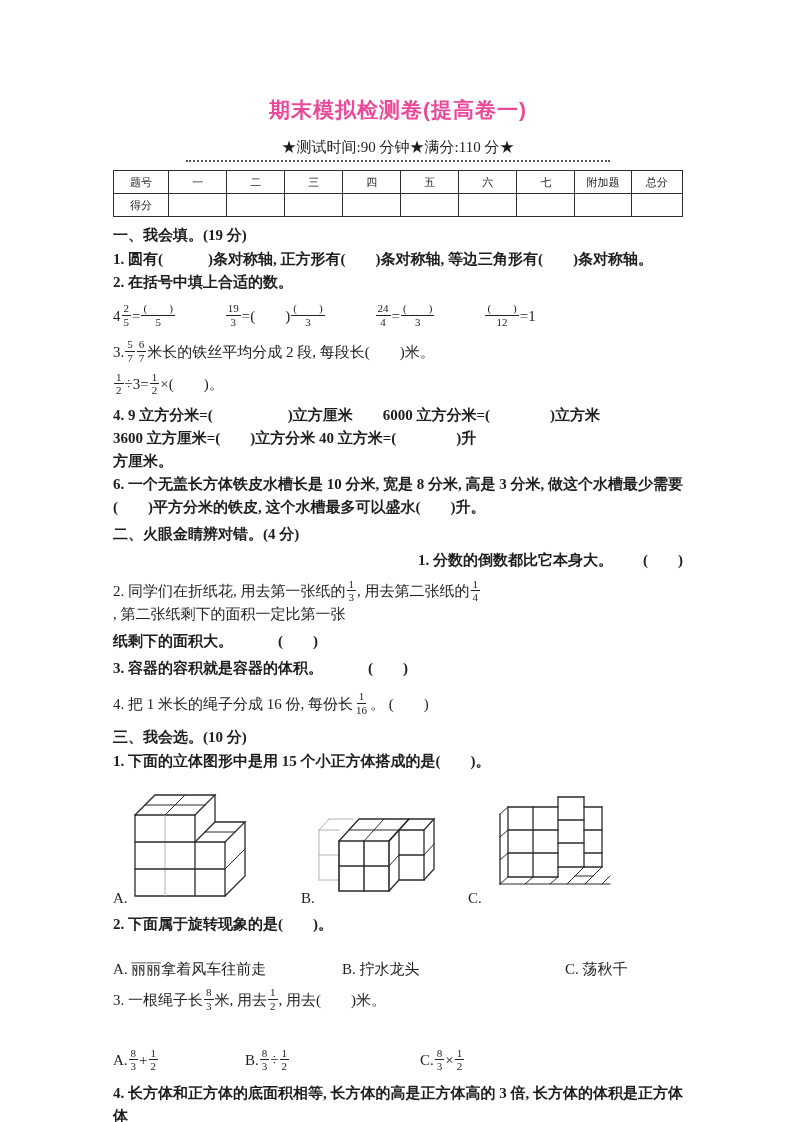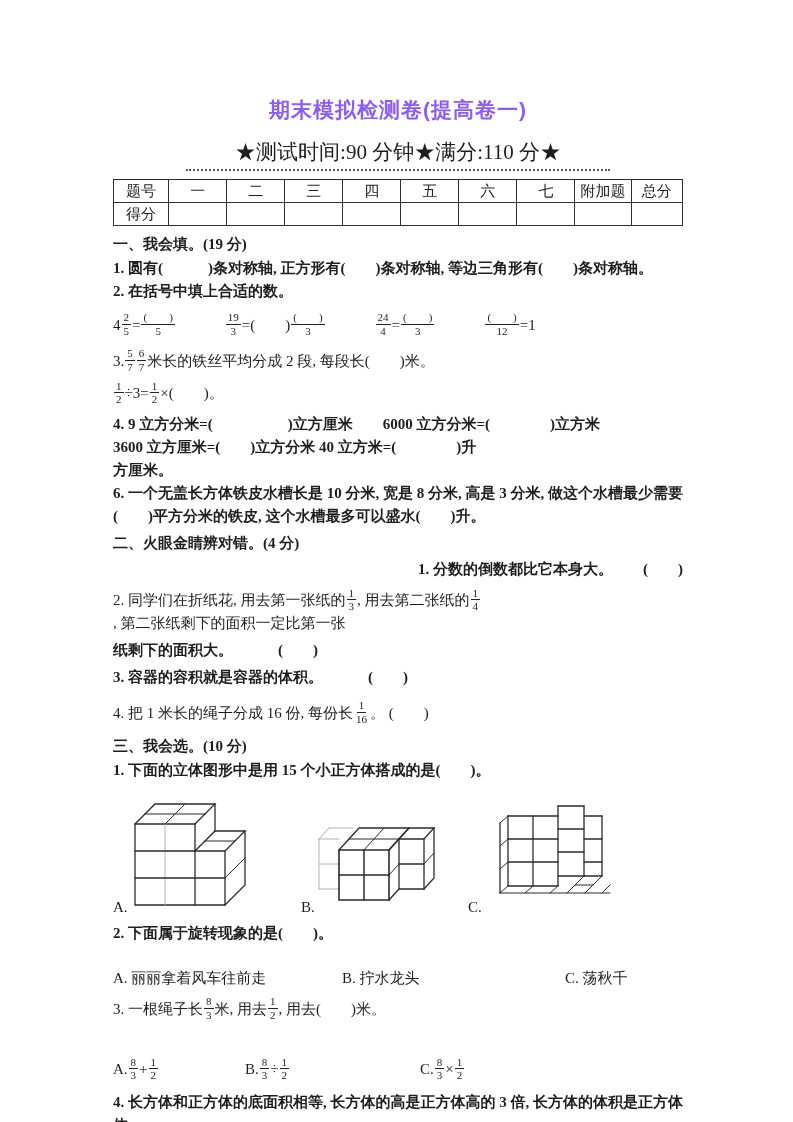--- a/index.html
+++ b/index.html
@@ -6,30 +6,30 @@
   .page{
     width:793px;height:1122px;box-sizing:border-box;
     padding:96px 110px 0 113px;
     font-family:"Liberation Serif","DejaVu Serif",serif;
     font-size:15px;color:#1e1e1e;background:#ffffff;
     overflow:hidden;
   }
   .title{
     font-family:"Liberation Sans","DejaVu Sans",sans-serif;
     font-weight:700;font-size:21px;text-align:center;
-    margin:0 0 14px 0;letter-spacing:1px;color:#8b5cf6;
+    margin:0 0 14px 0;letter-spacing:1px;color:#ec4899;
   }
   .subtitle{
     width:424px;margin:0 auto 8px auto;text-align:center;
-    border-bottom:2px dotted #555;padding-bottom:3px;font-size:21px;
+    border-bottom:2px dotted #555;padding-bottom:3px;font-size:15px;
   }
   table.score{width:100%;border-collapse:collapse;table-layout:fixed;margin:0 0 6px 0;}
   table.score td{
     border:1.2px solid #2e2e2e;height:22px;text-align:center;
-    font-size:15px;padding:0;overflow:hidden;white-space:nowrap;
+    font-size:11px;padding:0;overflow:hidden;white-space:nowrap;
   }
   .line{line-height:23px;white-space:normal;font-weight:bold;}
   .sect{line-height:25px;}
   .gap-top{margin-top:3px;}
   .frac{
     display:inline-flex;flex-direction:column;align-items:center;
     font-size:11px;line-height:1.15;vertical-align:middle;
     margin:0 1px;transform:translateY(-1px);
   }
   .frac .num{border-bottom:1px solid #222;padding:0 2px;text-align:center;}

